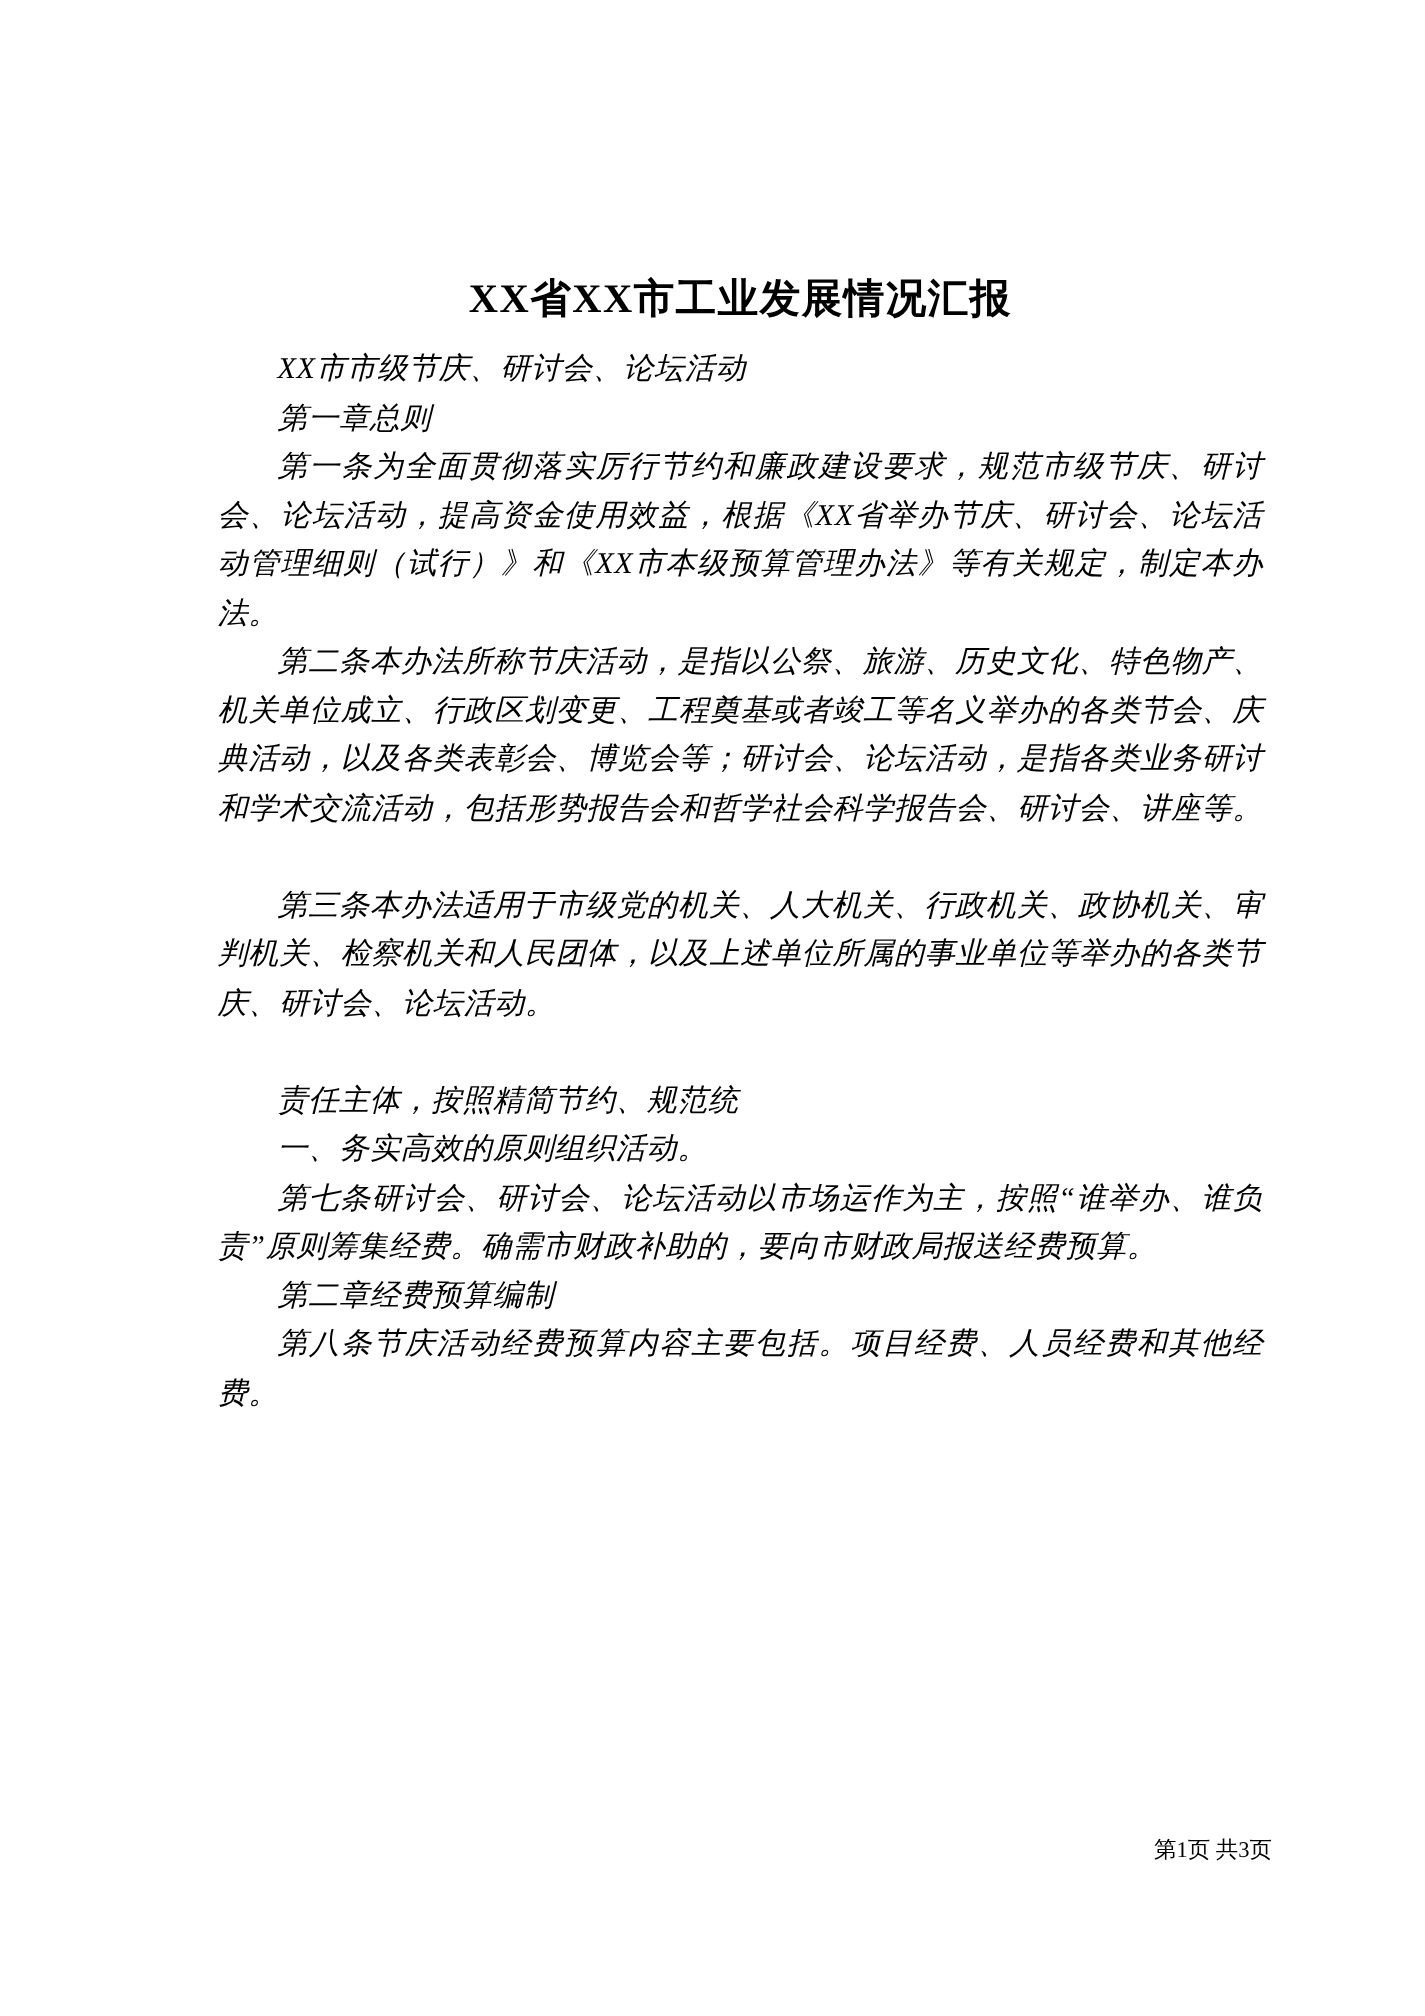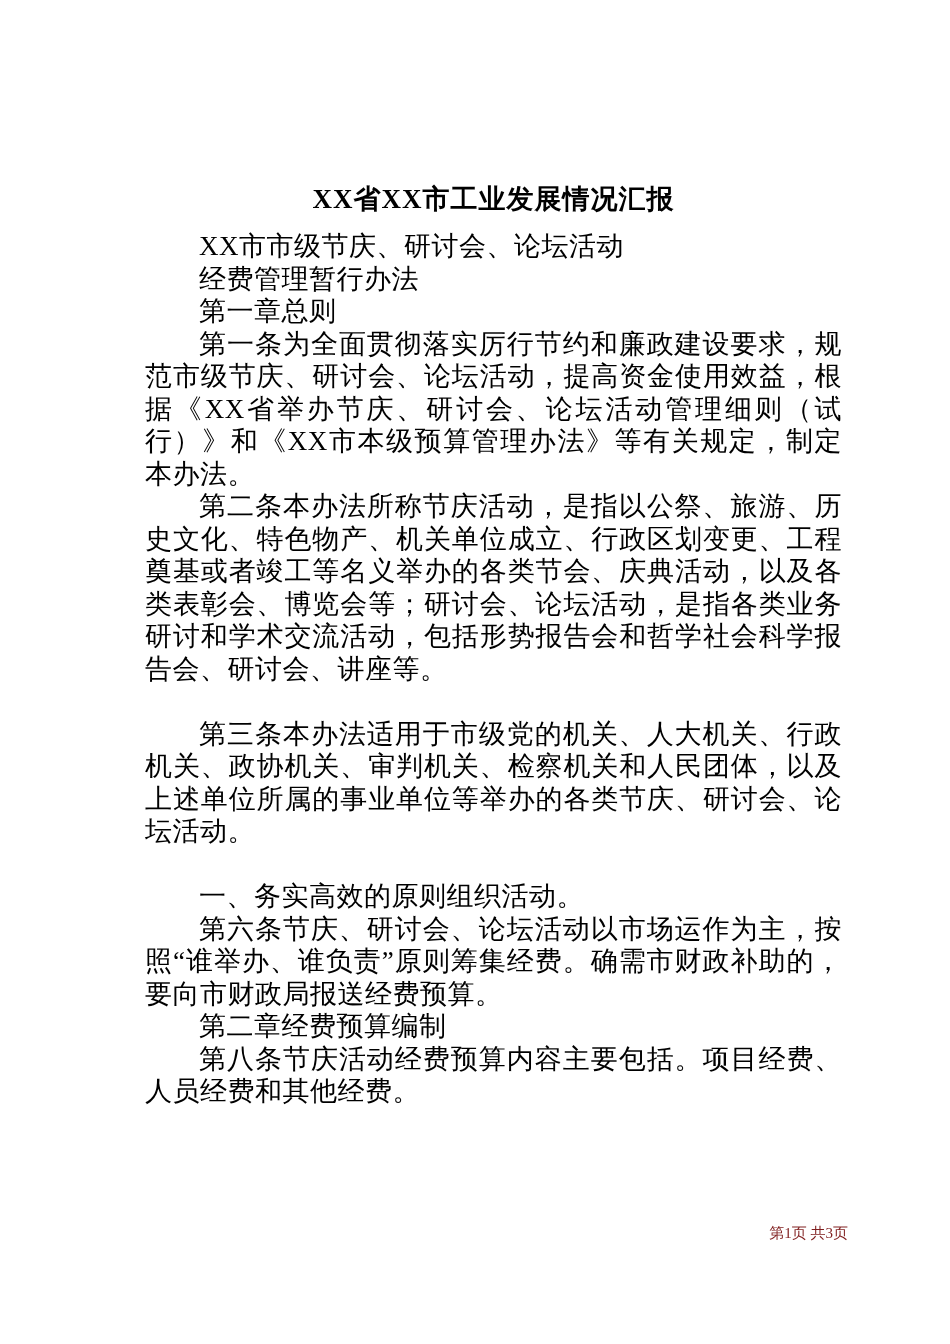--- a/index.html
+++ b/index.html
@@ -21,51 +21,52 @@
   .doc-title {
     margin: 0 0 14px 0;
     font-size: 27px;
     font-weight: bold;
     text-align: center;
     line-height: 34px;
     letter-spacing: 1px;
   }
   .doc-body p {
     margin: 0;
-    font-size: 27px;
+    font-size: 20px;
     line-height: 32.5px;
     min-height: 32.5px;
     text-indent: 2em;
     text-align: justify;
     letter-spacing: 0.5px;
+    font-style: italic;
   }
   .doc-footer {
     position: absolute;
     top: 1224px;
     right: 102px;
     font-size: 15px;
-    color: #7f1d1d;
+    color: #000000;
     white-space: pre;
   }
 </style>
 </head>
 <body>
 
 <div class="doc-page">
   <h1 class="doc-title">XX省XX市工业发展情况汇报</h1>
 
   <div class="doc-body">
     <p>XX市市级节庆、研讨会、论坛活动</p>
-    <p>经费管理暂行办法</p>
     <p>第一章总则</p>
     <p>第一条为全面贯彻落实厉行节约和廉政建设要求，规范市级节庆、研讨会、论坛活动，提高资金使用效益，根据《XX省举办节庆、研讨会、论坛活动管理细则（试行）》和《XX市本级预算管理办法》等有关规定，制定本办法。</p>
     <p>第二条本办法所称节庆活动，是指以公祭、旅游、历史文化、特色物产、机关单位成立、行政区划变更、工程奠基或者竣工等名义举办的各类节会、庆典活动，以及各类表彰会、博览会等；研讨会、论坛活动，是指各类业务研讨和学术交流活动，包括形势报告会和哲学社会科学报告会、研讨会、讲座等。</p>
     <p></p>
     <p>第三条本办法适用于市级党的机关、人大机关、行政机关、政协机关、审判机关、检察机关和人民团体，以及上述单位所属的事业单位等举办的各类节庆、研讨会、论坛活动。</p>
     <p></p>
+    <p>责任主体，按照精简节约、规范统</p>
     <p>一、务实高效的原则组织活动。</p>
-    <p>第六条节庆、研讨会、论坛活动以市场运作为主，按照“谁举办、谁负责”原则筹集经费。确需市财政补助的，要向市财政局报送经费预算。</p>
+    <p>第七条研讨会、研讨会、论坛活动以市场运作为主，按照“谁举办、谁负责”原则筹集经费。确需市财政补助的，要向市财政局报送经费预算。</p>
     <p>第二章经费预算编制</p>
     <p>第八条节庆活动经费预算内容主要包括。项目经费、人员经费和其他经费。</p>
   </div>
 
   <div class="doc-footer">第1页 共3页</div>
 </div>
 
 </body></html>

